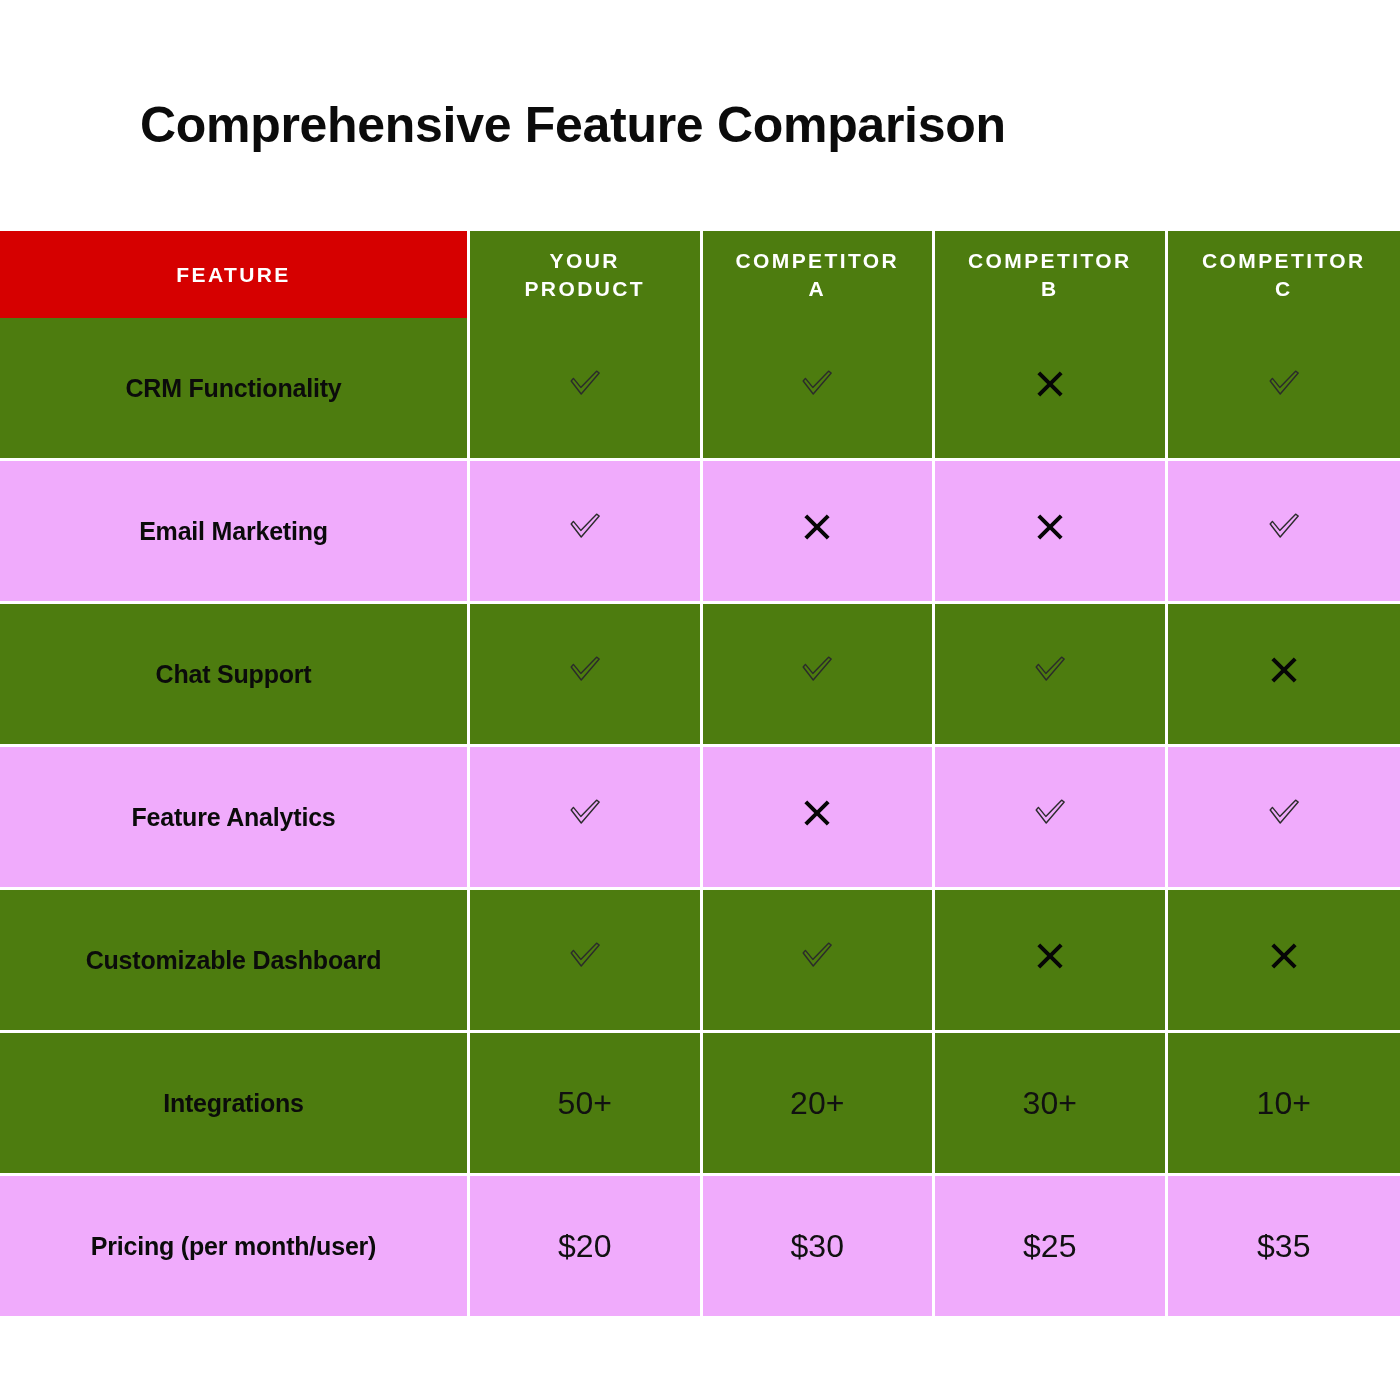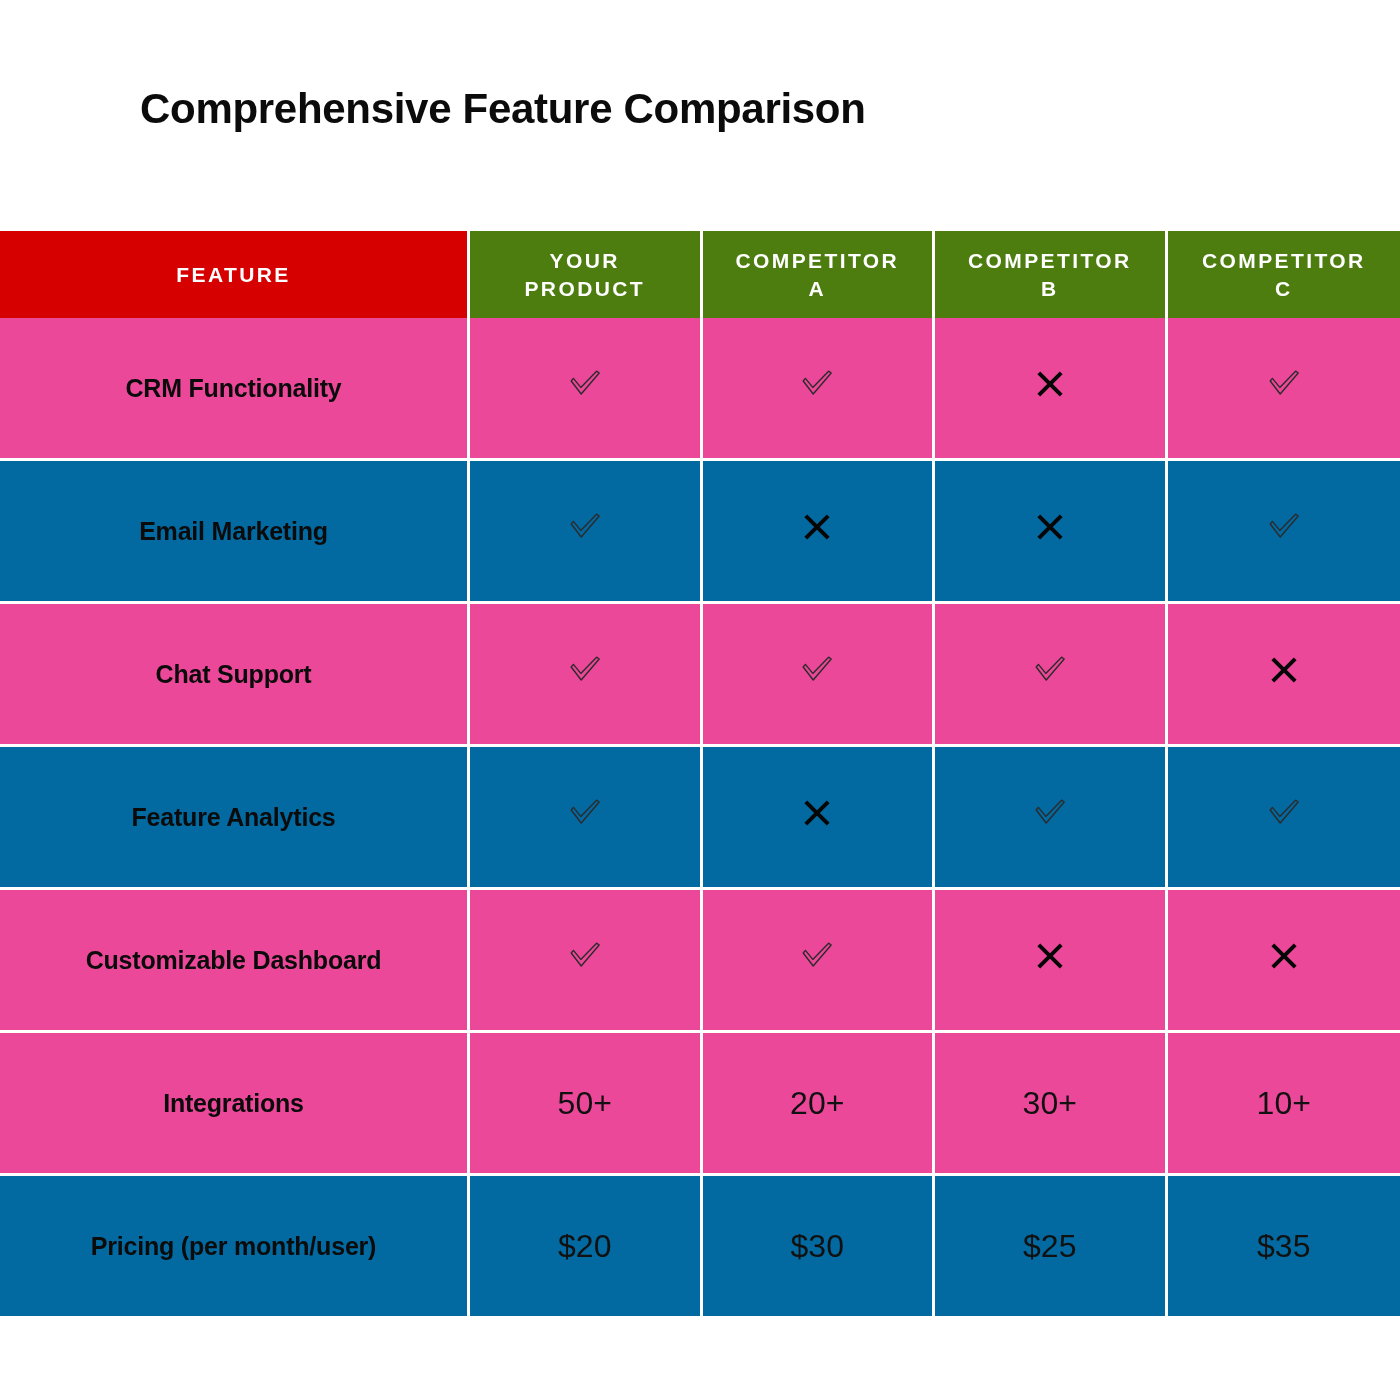--- a/index.html
+++ b/index.html
@@ -18,22 +18,22 @@
   .page {
     width: 1400px;
     height: 1400px;
     position: relative;
     box-sizing: border-box;
   }
 
   .title {
     position: absolute;
     left: 140px;
-    top: 86px;
-    font-size: 42px;
+    top: 98px;
+    font-size: 50px;
     font-weight: 700;
     letter-spacing: -0.3px;
     color: #0b0b0b;
     white-space: nowrap;
     line-height: 1.1;
   }
 
   .table {
     position: absolute;
     left: 0;
@@ -75,22 +75,22 @@
     height: 143px;
     padding: 0 12px;
     box-sizing: border-box;
     vertical-align: middle;
     text-align: center;
     border-right: 3px solid #ffffff;
     border-bottom: 3px solid #ffffff;
   }
   tbody td:last-child { border-right: none; }
 
-  tbody tr.row-odd td  { background: #ec4899; margin-left: 33px; }
-  tbody tr.row-even td { background: #0369a1; }
+  tbody tr.row-odd td  { background: #4d7c0f; margin-left: 33px; }
+  tbody tr.row-even td { background: #f0abfc; }
 
   td.feature-cell {
     font-size: 25px;
     font-weight: 700;
     color: #0b0b0b;
     letter-spacing: -0.2px;
     white-space: nowrap;
   }
 
   td.value-cell {

